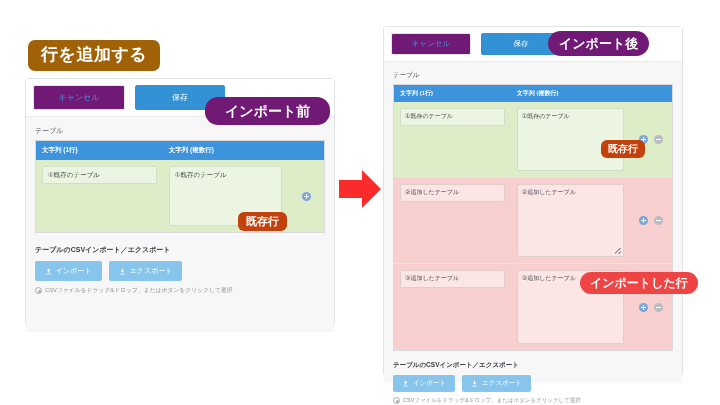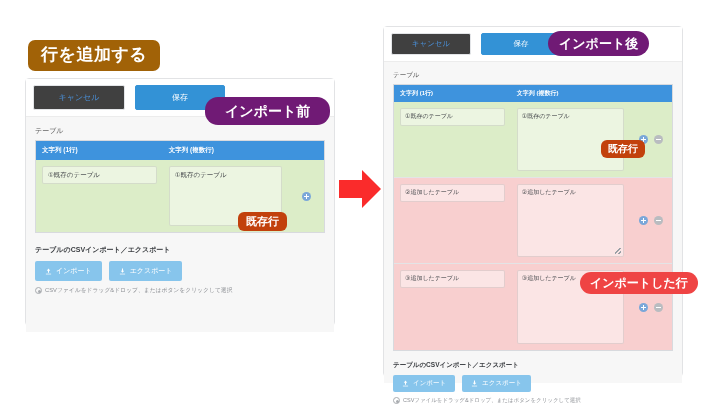--- a/index.html
+++ b/index.html
@@ -35,21 +35,21 @@
   .card-inner { position: relative; width: 100%; height: 100%; overflow: visible; }
 
   
   .action-bar {
     display: flex; gap: 0px;
     padding: 6px 7px 6px 7px;
     background: #ffffff;
     border-bottom: 1px solid #ececec;
   }
   .btn-cancel {
-    background: #404040; border: 1px solid #e3e5e8;
+    background: #701a75; border: 1px solid #e3e5e8;
     color: #4a90d9; text-align: center;
     border-radius: 2px;
   }
   .btn-save {
     background: #3392d6; color: #ffffff; text-align: center;
     border: 1px solid #3392d6; border-radius: 2px;
   }
   .card-left .btn-cancel { width: 92px; padding: 6px 0; font-size: 8px; }
   .card-left .btn-save   { width: 90px; padding: 6px 0; font-size: 8px; margin-left: 10px; }
   .card-right .btn-cancel { width: 80px; padding: 5px 0; font-size: 7.5px; }

